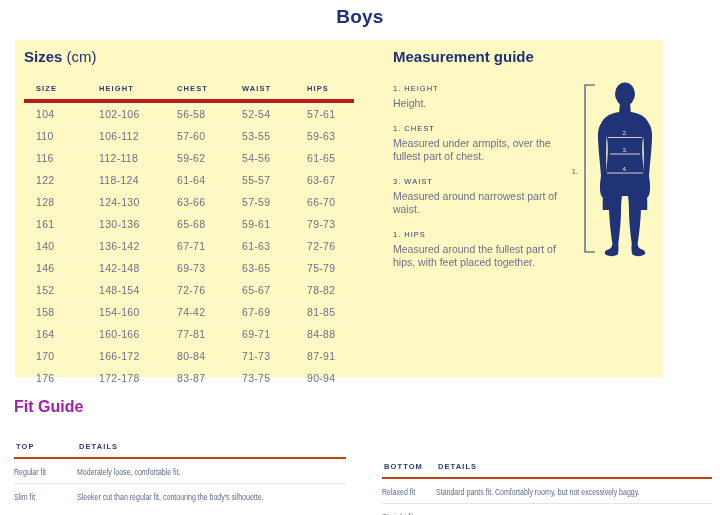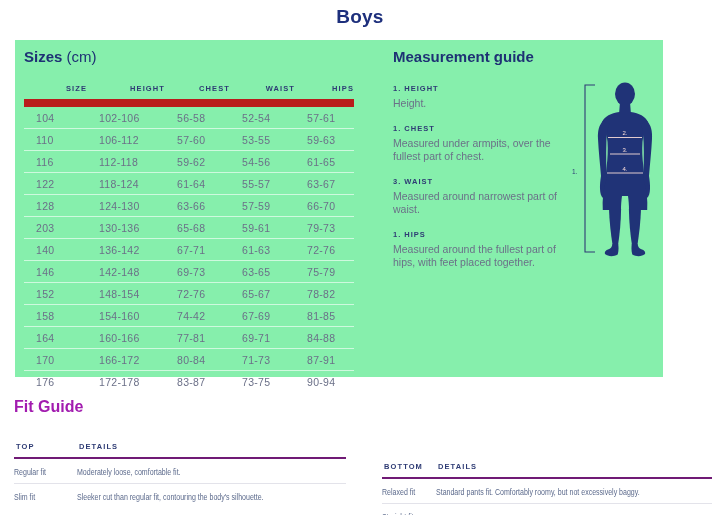--- a/index.html
+++ b/index.html
@@ -7,64 +7,64 @@
     width:720px; height:515px; position:relative;
     font-family:"Liberation Sans", sans-serif;
     -webkit-font-smoothing:antialiased;
   }
   .page-title {
     position:absolute; top:6px; left:0; width:720px; text-align:center;
     font-size:19px; font-weight:600; color:#1d2f7c; letter-spacing:.2px;
   }
   .panel {
     position:absolute; left:15px; top:40px; width:648px; height:337px;
-    background:#86efac;
+    background:#fef9c3;
   }
   .section-title {
     position:absolute; font-size:15px; font-weight:700; color:#1e3174;
   }
   .sizes-title { left:9px; top:8px; }
   .sizes-title .unit { font-weight:400; }
   .guide-title { left:378px; top:8px; }
 
   table.sizes-table {
     position:absolute; left:9px; top:44px; width:330px;
     border-collapse:collapse; table-layout:fixed;
   }
   table.sizes-table th {
     font-size:7.5px; font-weight:700; color:#2e3b74; letter-spacing:1.1px;
-    text-align:right; padding:0 0 6px 12px; border-bottom:8px solid #b91c1c;
+    text-align:left; padding:0 0 6px 12px; border-bottom:4px solid #b91c1c;
   }
   table.sizes-table td {
     font-size:10.5px; color:#6b7088; letter-spacing:.3px;
     padding:0 0 0 12px; height:21px;
   }
   table.sizes-table tbody tr + tr td { border-top:1px solid rgba(255,255,255,.6); }
 
   .guide-items { position:absolute; left:378px; top:44px; width:190px; }
   .guide-item { margin-bottom:14px; }
   .guide-label {
-    font-size:7.5px; font-weight:700; letter-spacing:1px; color:#2e3b74;
+    font-size:7.5px; font-weight:400; letter-spacing:1px; color:#2e3b74;
     margin-bottom:4px;
   }
   .guide-desc { font-size:10.5px; line-height:13px; color:#6b7088; width:184px; }
 
   .figure-svg { position:absolute; left:556px; top:40px; }
   .figure-svg text { font-family:"Liberation Sans", sans-serif; }
 
   .fit-title {
     position:absolute; left:14px; top:398px;
     font-size:16px; font-weight:700; color:#a21caf;
   }
   .fit-table { position:absolute; top:440px; }
   .fit-table.left  { left:14px;  width:332px; }
   .fit-table.right { left:382px; width:330px;margin-top:20px; }
   .fit-head {
     display:flex; font-size:7.5px; font-weight:700; letter-spacing:1.1px;
-    color:#2e3b74; padding:2px 0 6px 2px; border-bottom:2px solid #701a75;
+    color:#2e3b74; padding:2px 0 6px 2px; border-bottom:2px solid #c2410c;
   }
   .fit-row {
     display:flex; padding:7px 0 6px 0; font-size:9.5px; color:#5c6a8c;
     border-bottom:1px solid #e3e3ea;
   }
   .fit-row:last-child { border-bottom:none; }
   .fit-table.left  .c1 { width:54px; flex-shrink:0; }
   .fit-table.right .c1 { width:45px; flex-shrink:0; }
   .c2 { flex:1; min-width:0;padding-left:9px; }
   .condense {
@@ -131,21 +131,21 @@
           <td>63-67</td>
         </tr>
         <tr>
           <td>128</td>
           <td>124-130</td>
           <td>63-66</td>
           <td>57-59</td>
           <td>66-70</td>
         </tr>
         <tr>
-          <td>203</td>
+          <td>161</td>
           <td>130-136</td>
           <td>65-68</td>
           <td>59-61</td>
           <td>79-73</td>
         </tr>
         <tr>
           <td>140</td>
           <td>136-142</td>
           <td>67-71</td>
           <td>61-63</td>

